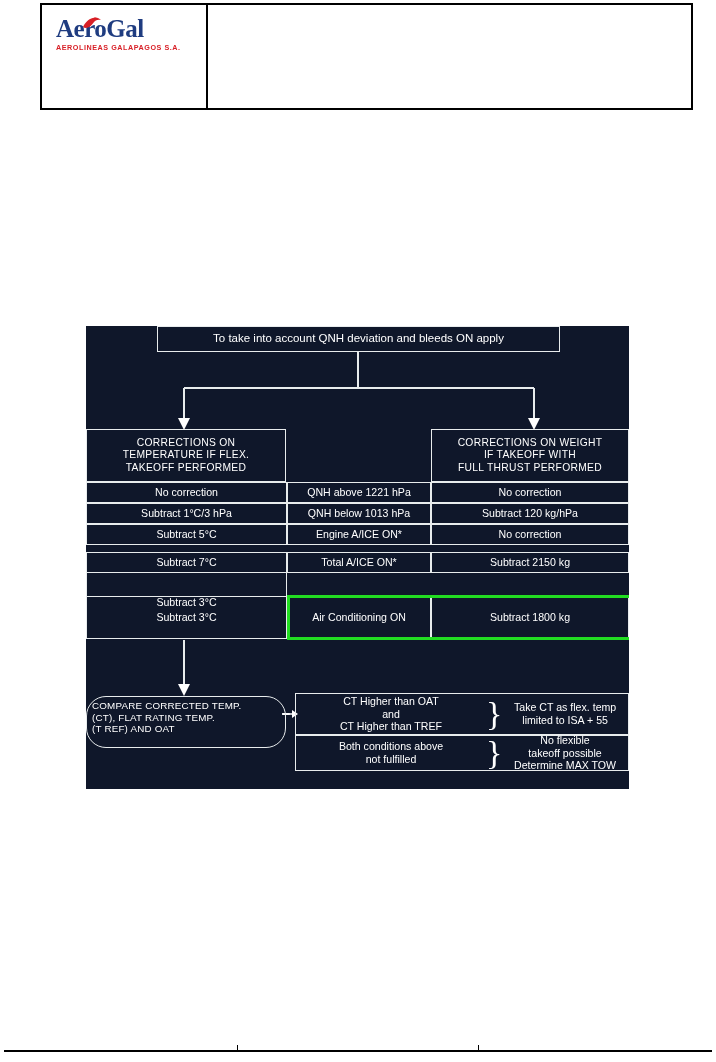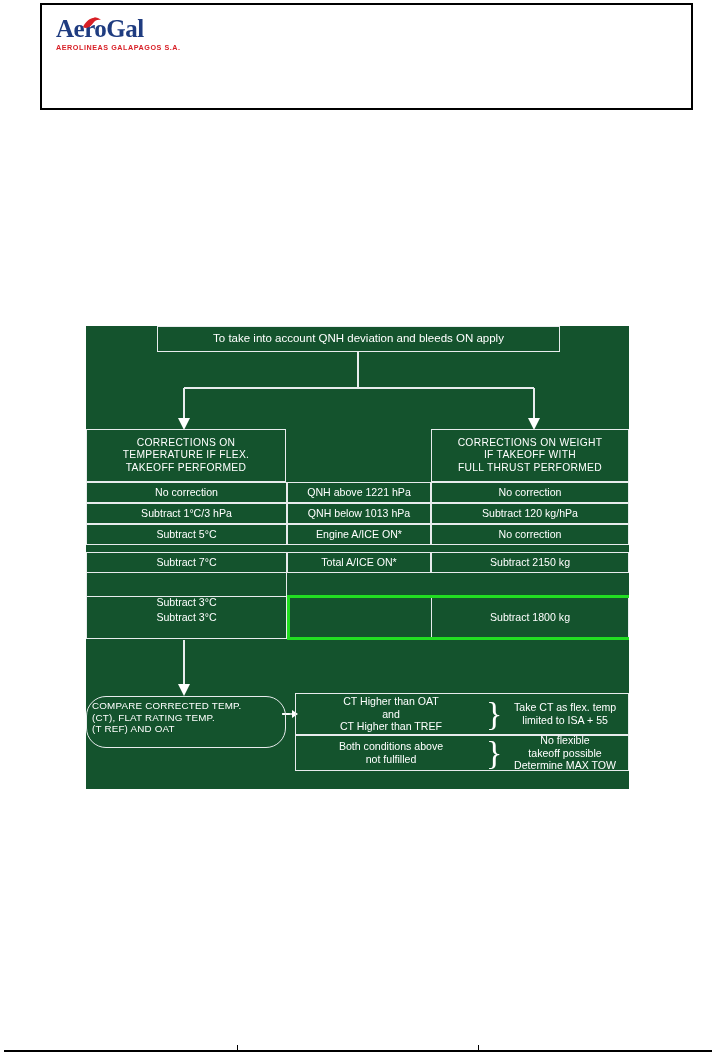--- a/index.html
+++ b/index.html
@@ -18,21 +18,20 @@
   
   .header-table {
     position: absolute;
     left: 40px;
     top: 3px;
     width: 653px;
     height: 107px;
     border: 2px solid #000;
     box-sizing: border-box;
     display: flex;
-    flex-direction: column;
   }
   .header-logo-cell {
     width: 166px;
     border-right: 2px solid #000;
     box-sizing: border-box;
     position: relative;
   }
   .header-blank-cell {
     flex: 1;
     box-sizing: border-box;
@@ -73,21 +72,21 @@
     margin-top: 1px;
   }
 
   
   .diagram {
     position: absolute;
     left: 86px;
     top: 326px;
     width: 543px;
     height: 463px;
-    background: #14532d;
+    background: #0f172a;
     color: #ffffff;
   }
   .diagram * { box-sizing: border-box; }
 
   .dbox {
     position: absolute;
     border: 1px solid #e8eced;
     display: flex;
     align-items: center;
     justify-content: center;
@@ -341,20 +340,21 @@
     <div class="cell c2">Engine A/ICE ON*</div>
     <div class="cell c3">No correction</div>
   </div>
   <div class="row" style="top:226px">
     <div class="cell c1">Subtract 7°C</div>
     <div class="cell c2">Total A/ICE ON*</div>
     <div class="cell c3">Subtract 2150 kg</div>
   </div>
   <div class="row tall" style="top:270px;height:43px">
     <div class="cell c1">Subtract 3°C</div>
+    <div class="cell c2">Air Conditioning ON</div>
     <div class="cell c3">Subtract 1800 kg</div>
   </div>
 
   <div class="cell" style="position:absolute;left:0px;top:240px;width:201px;height:73px;border-top:none;">Subtract 3°C</div>
 
   <div class="green-hl"></div>
 
   <div class="dbox box-compare">
     <div>
       <div>COMPARE CORRECTED TEMP.</div>

